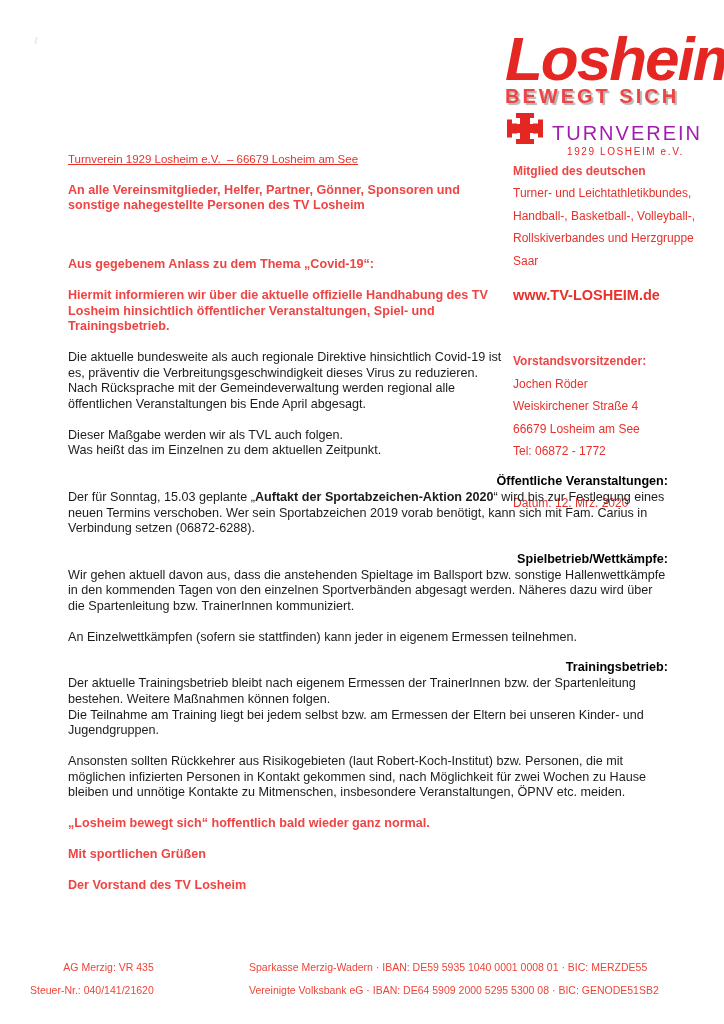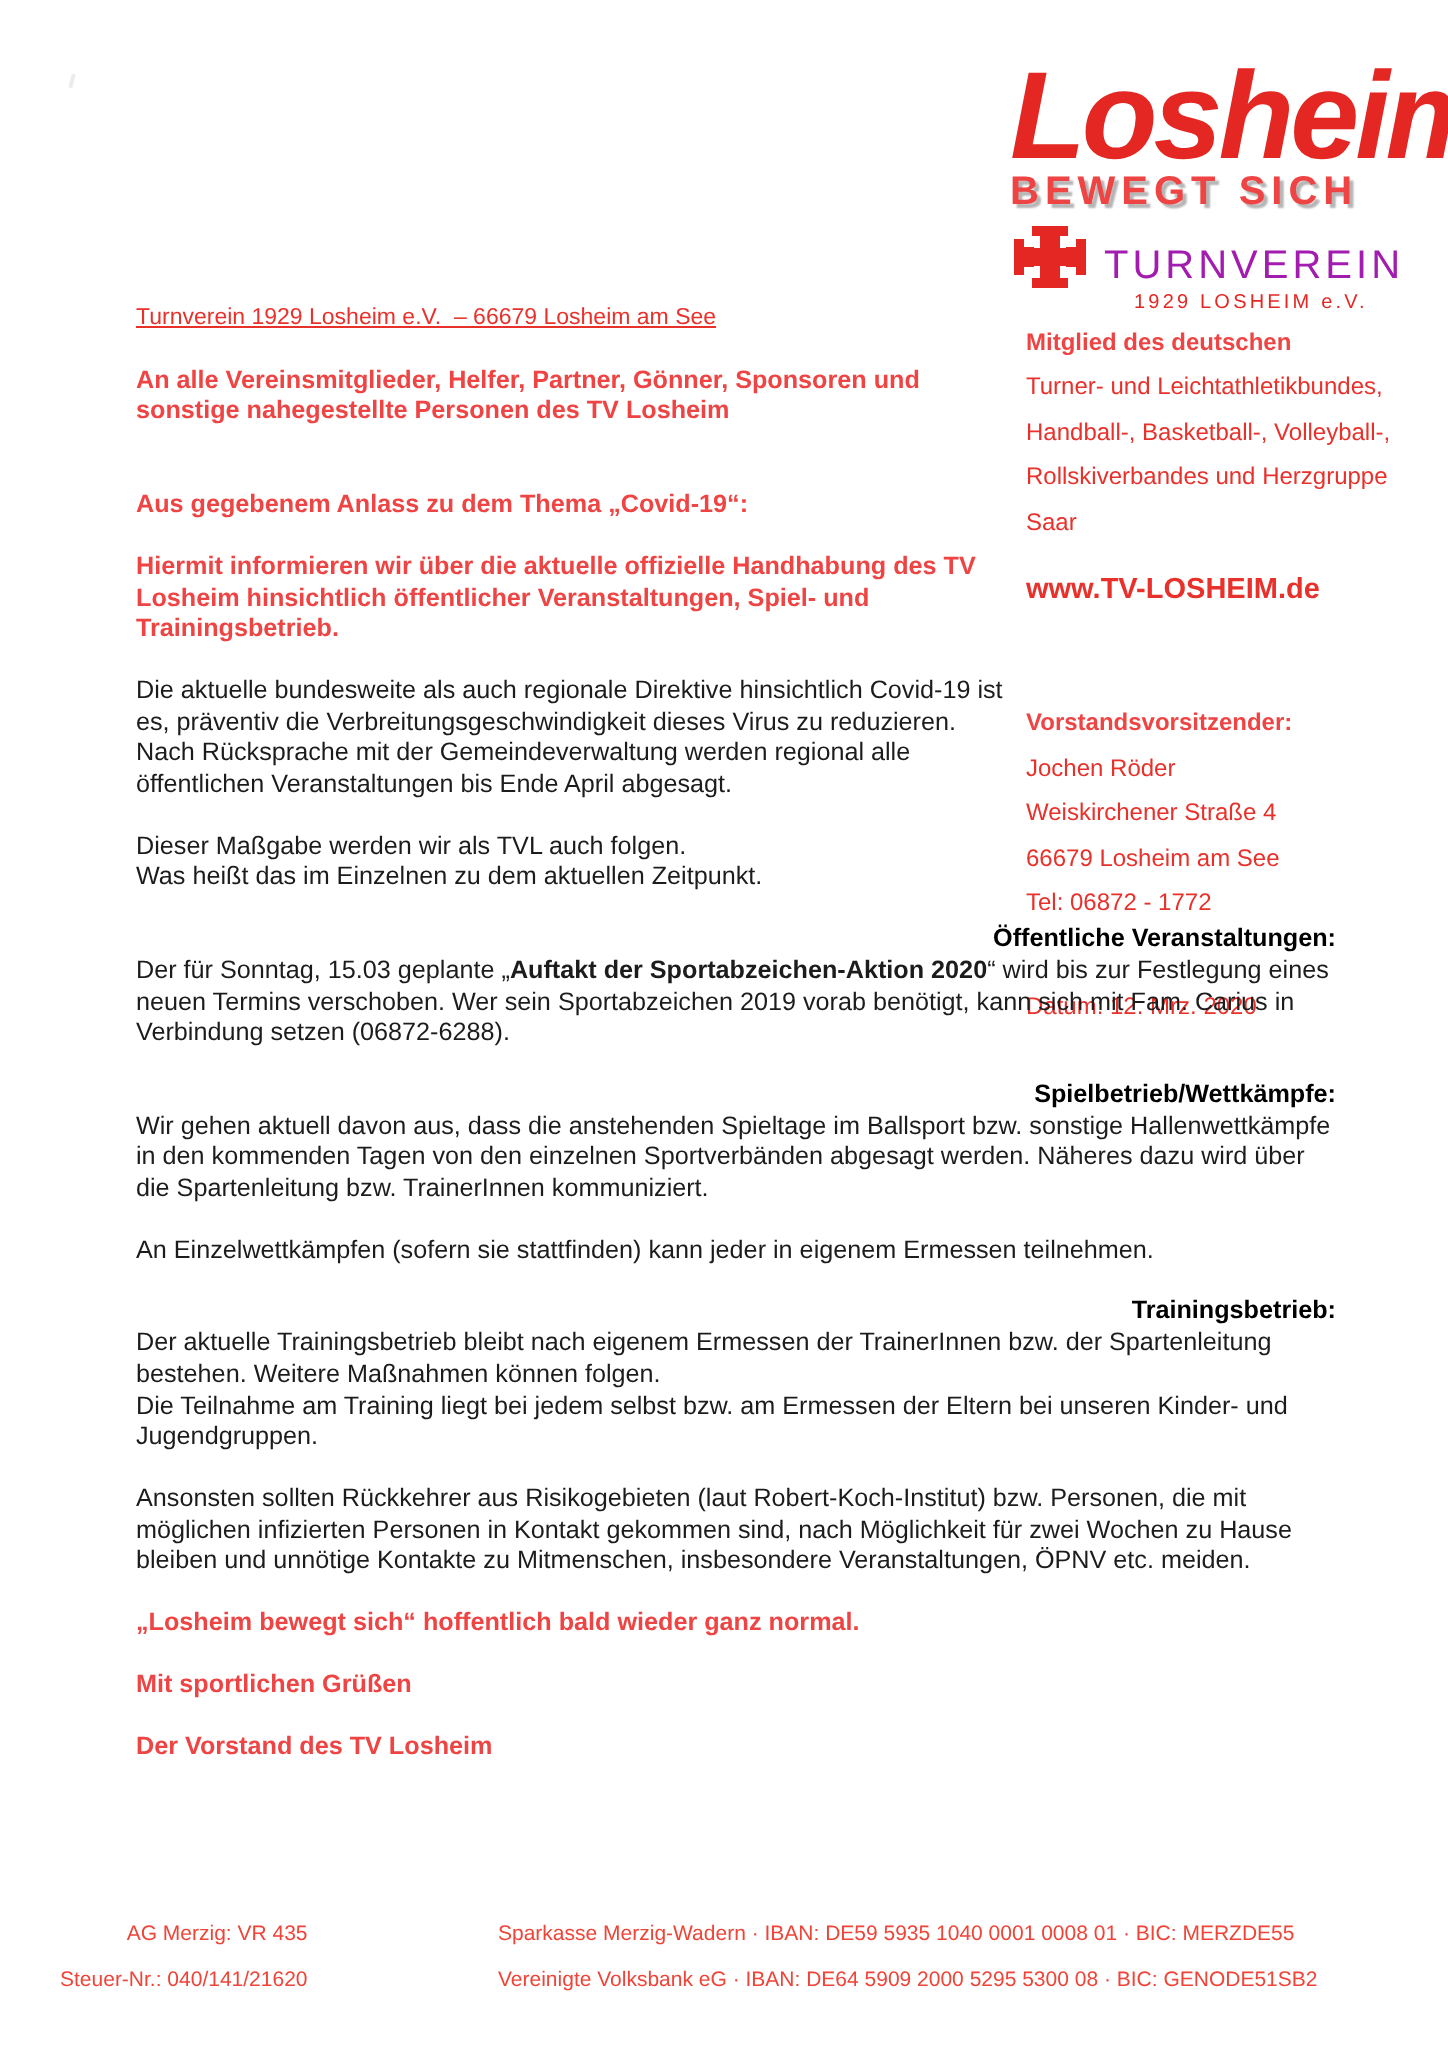--- a/index.html
+++ b/index.html
@@ -27,21 +27,21 @@
   .sidebar .bold{font-weight:bold;}
   .sidebar .website{font-weight:bold;font-size:14.5px;margin-top:12px;cursor:pointer;}
   .sidebar .chairman{margin-top:44px;}
   .sidebar .date{margin-top:30px;}
   
   .main{position:absolute;left:68px;top:152px;width:600px;font-size:12.6px;line-height:15.7px;}
   .narrow{width:440px;}
   p{margin:0 0 15px 0;}
   .sender{color:#e8312b;font-size:11.5px;text-decoration:underline;white-space:pre-wrap;margin-bottom:15px;}
   .bold{font-weight:bold;color:#ef4444;}
-  .recipient{margin-bottom:31px;}
+  .recipient{margin-bottom:43px;}
   .block{display:block;}
   .section-heading{font-weight:bold;color:#000;text-align:right;}
   
   .footer{position:absolute;left:0;top:956px;width:724px;color:#ef4438;font-size:10.5px;line-height:23px;}
   .footer-left{position:absolute;left:30px;top:0;text-align:right;}
   .footer-right{position:absolute;left:249px;top:0;}
   
   .corner-mark{position:absolute;left:35px;top:37px;width:2px;height:7px;background:#ececec;transform:rotate(14deg);}
 </style>
 </head>

